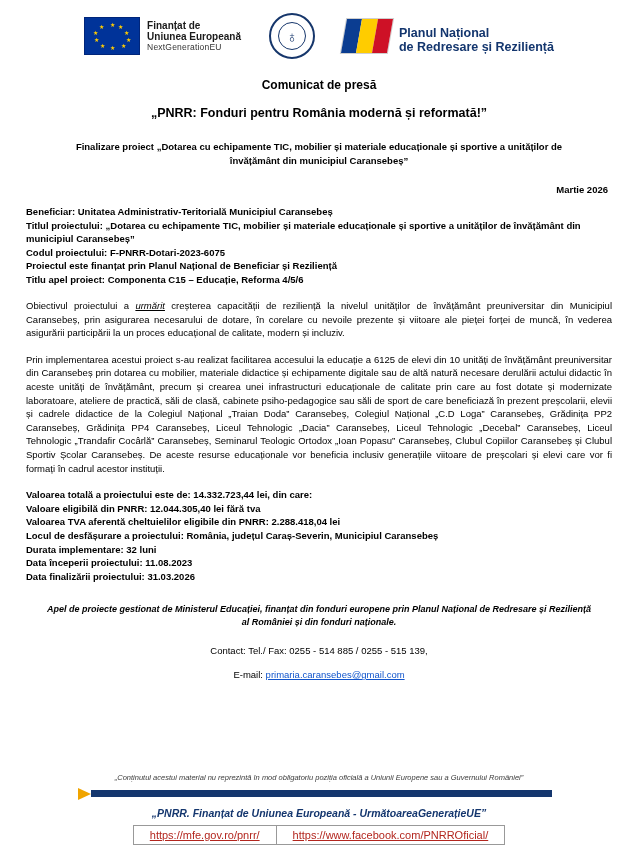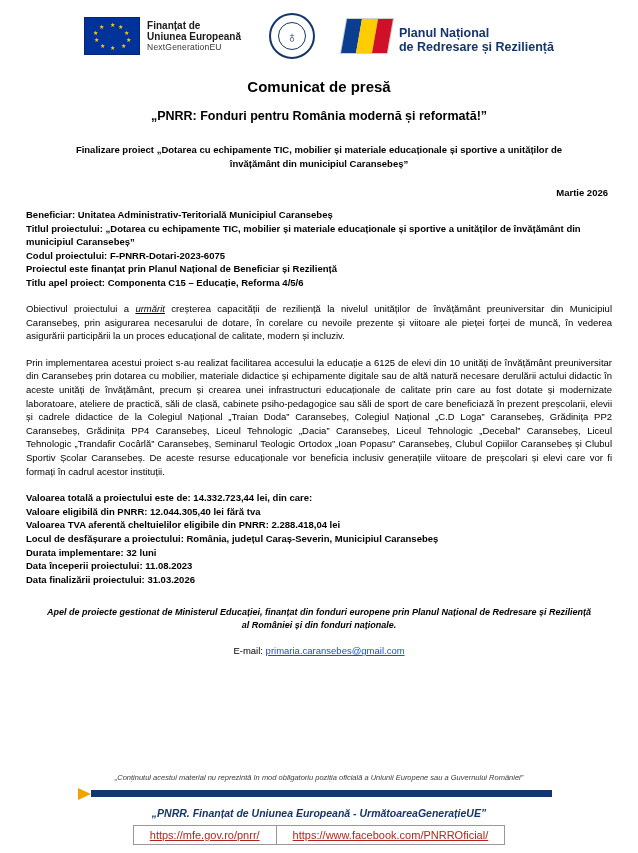--- a/index.html
+++ b/index.html
@@ -102,21 +102,21 @@
   .pnrr-text {
     font-size: 12.5px;
     font-weight: bold;
     color: #14366e;
     line-height: 14px;
   }
 
   
   .doc-title {
     text-align: center;
-    font-size: 15px;
+    font-size: 12px;
     font-weight: bold;
     margin-top: 14px;
   }
   .doc-subtitle {
     text-align: center;
     font-size: 12.5px;
     font-weight: bold;
     margin-top: 14px;
   }
   .doc-project-line {
@@ -305,20 +305,21 @@
     <div>Valoare eligibilă din PNRR: 12.044.305,40 lei fără tva</div>
     <div>Valoarea TVA aferentă cheltuielilor eligibile din PNRR: 2.288.418,04 lei</div>
     <div>Locul de desfășurare a proiectului: România, județul Caraș-Severin, Municipiul Caransebeș</div>
     <div>Durata implementare: 32 luni</div>
     <div>Data începerii proiectului: 11.08.2023</div>
     <div>Data finalizării proiectului: 31.03.2026</div>
   </div>
 
   <div class="note">Apel de proiecte gestionat de Ministerul Educației, finanțat din fonduri europene prin Planul Național de Redresare și Reziliență al României și din fonduri naționale.</div>
 
+  <div class="contact">Contact: Tel./ Fax: 0255 - 514 885 / 0255 - 515 139,</div>
 
   <div class="email">
     <span>E-mail: </span><a href="#">primaria.caransebes@gmail.com</a>
   </div>
 
   <div class="footer">
     <div class="disclaimer">„Conținutul acestui material nu reprezintă în mod obligatoriu poziția oficială a Uniunii Europene sau a Guvernului României”</div>
     <div class="arrow-bar">
       <div class="tri"></div>
       <div class="bar"></div>

